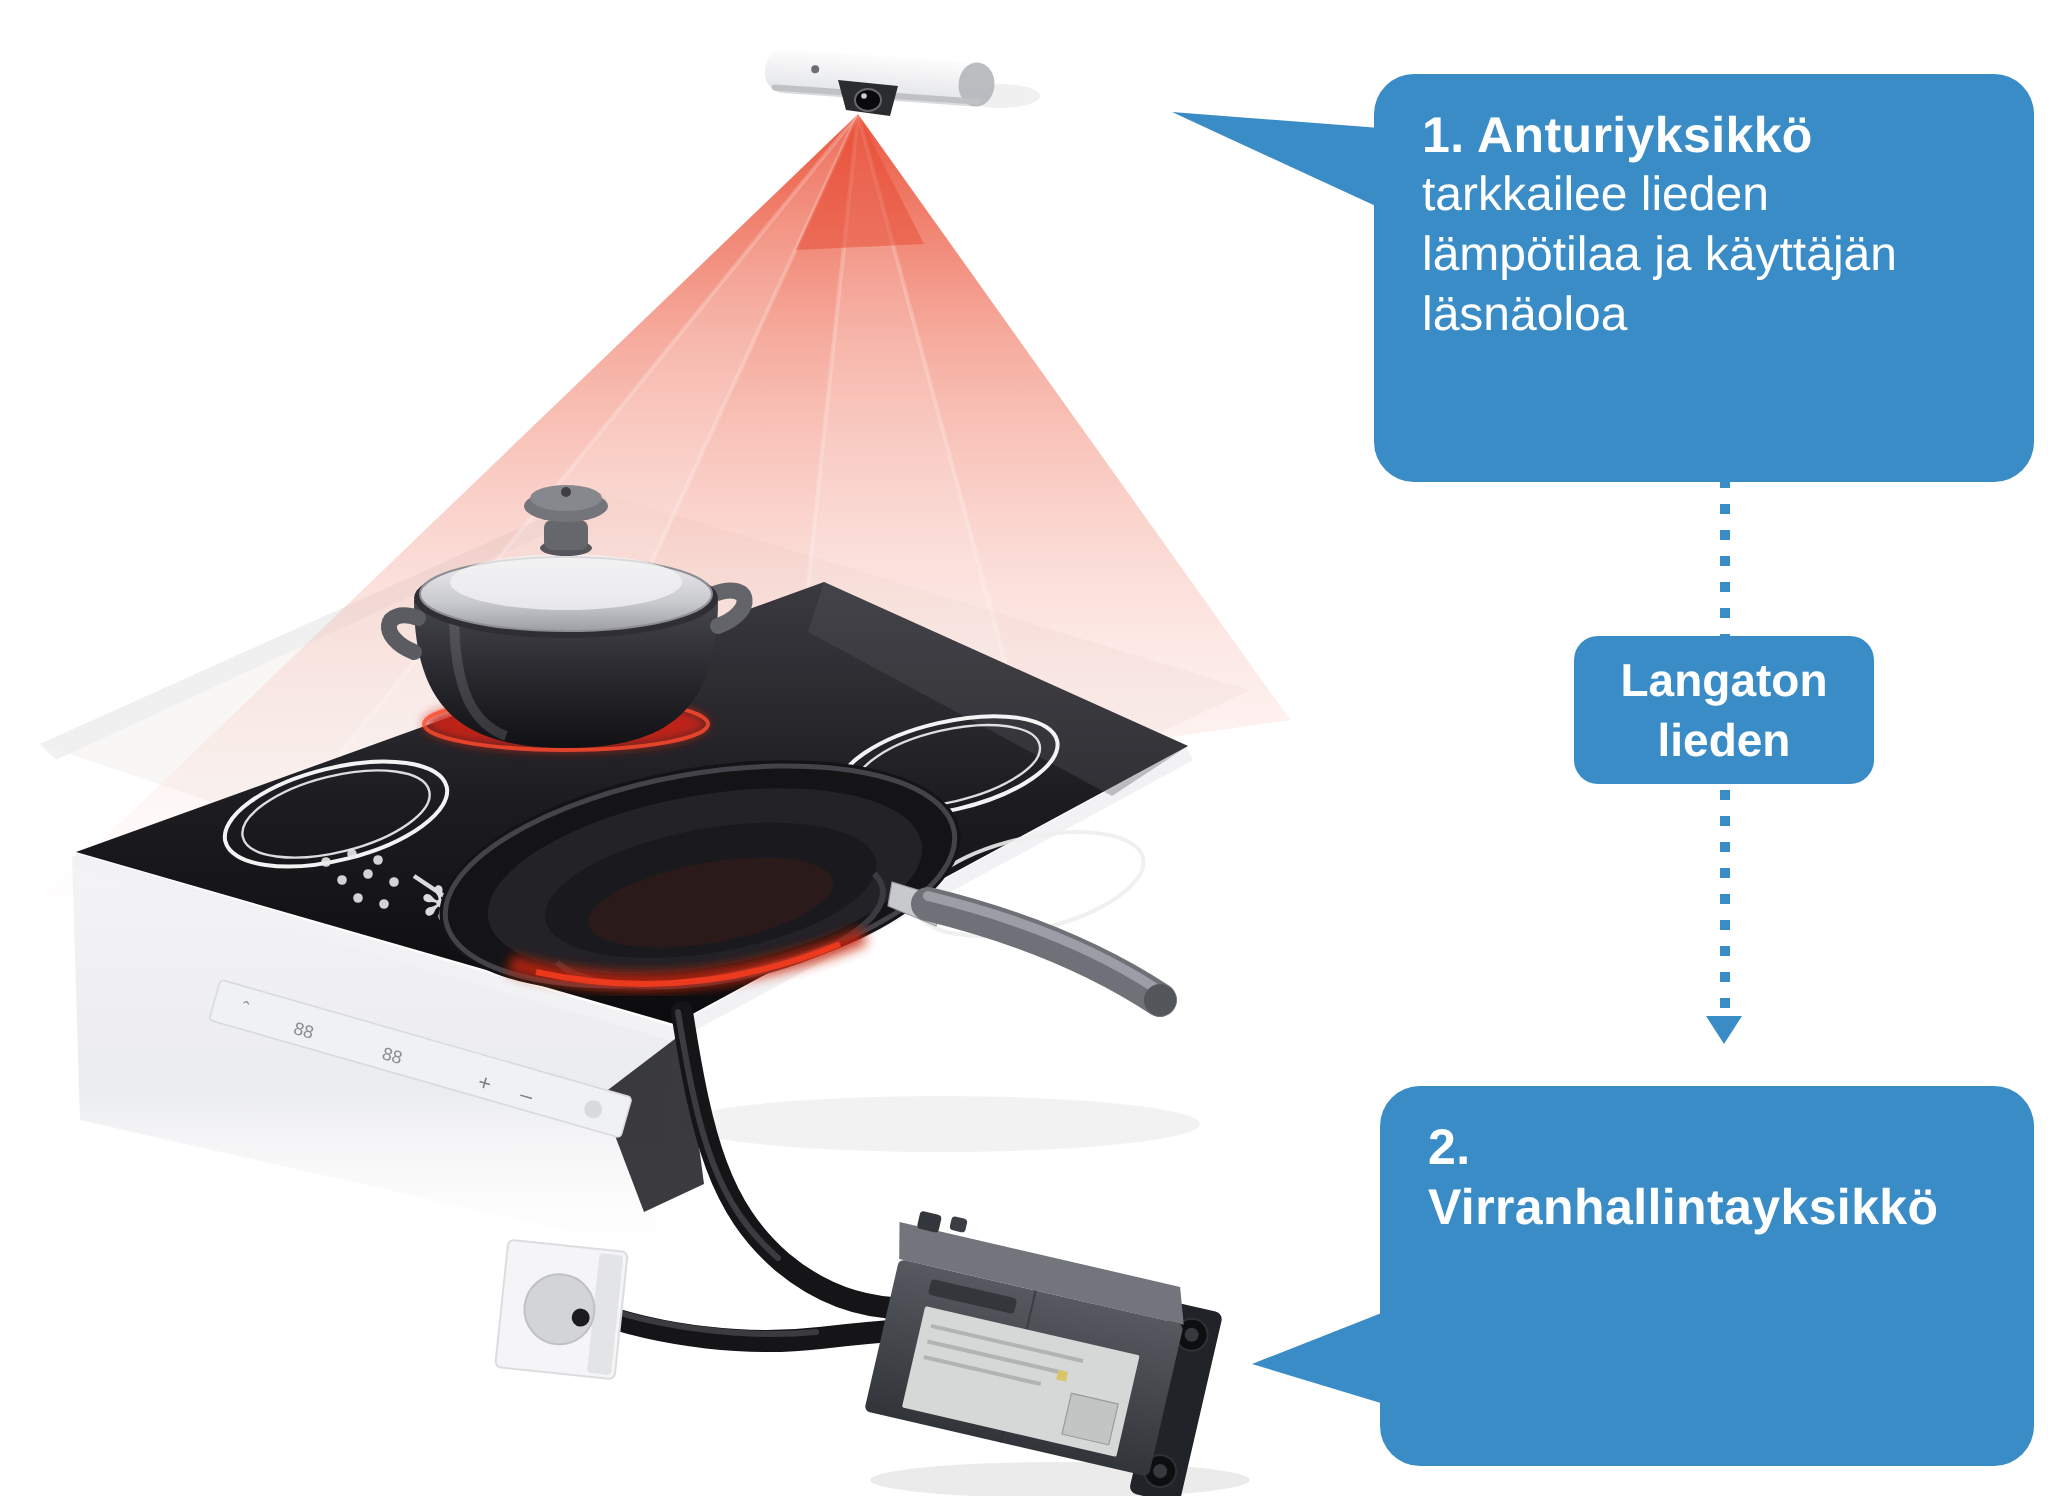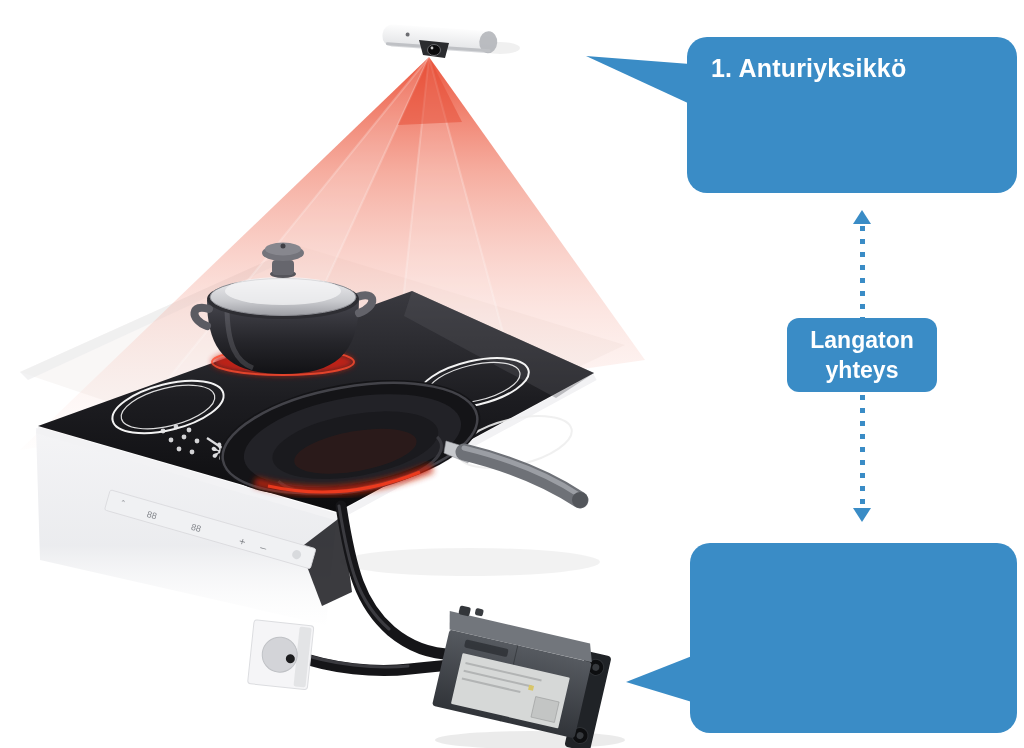--- a/index.html
+++ b/index.html
@@ -9,21 +9,21 @@
     font-family:"Liberation Sans","DejaVu Sans",sans-serif;
   }
   #illustration{position:absolute;left:0;top:0;width:1024px;height:748px;}
   .accent-fill{fill:var(--accent);}
   .callout{
     position:absolute;background:var(--accent);color:#fff;border-radius:20px;
     padding:16px 24px;box-sizing:border-box;z-index:3;
   }
   .callout .title{font-weight:bold;font-size:25px;line-height:30px;letter-spacing:.2px;}
   .callout .body{font-size:24px;line-height:30px;white-space:pre-line;}
-  #callout-sensor{left:687px;top:37px;width:330px;height:156px;}
+  #callout-sensor{left:687px;top:37px;width:330px;height:204px;}
   #callout-power{left:690px;top:543px;width:327px;height:190px;}
   #wireless-box{
     position:absolute;left:787px;top:318px;width:150px;height:74px;border-radius:12px;
     background:var(--accent);color:#fff;font-weight:bold;font-size:23px;line-height:30px;
     display:flex;align-items:center;justify-content:center;text-align:center;
     white-space:pre-line;z-index:4;
   }
   #wireless-line{
     position:absolute;left:860px;top:226px;width:5px;height:280px;z-index:2;
     background:repeating-linear-gradient(180deg,var(--accent) 0 5px,transparent 5px 13px);
@@ -241,24 +241,28 @@
         <rect x="540" y="666" width="5" height="5" fill="#d8c66a"></rect>
       </g>
     </g>
 
     <polygon class="accent-fill" points="690,64 690,104 586,56"></polygon>
     <polygon class="accent-fill" points="692,656 692,702 626,682"></polygon>
   </svg>
 
   <div class="callout" id="callout-sensor">
     <div class="title">1. Anturiyksikkö</div>
+    <div class="body">tarkkailee lieden
+lämpötilaa ja käyttäjän
+läsnäoloa</div>
   </div>
 
   <div class="arrowhead" id="arrowhead-up"></div>
   <div id="wireless-line"></div>
   <div class="arrowhead" id="arrowhead-down"></div>
   <div id="wireless-box">Langaton
-yhteys</div>
+lieden</div>
 
   <div class="callout" id="callout-power">
+    <div class="title">2. Virranhallintayksikkö</div>
   </div>
 
 </div>
 
 </body></html>

